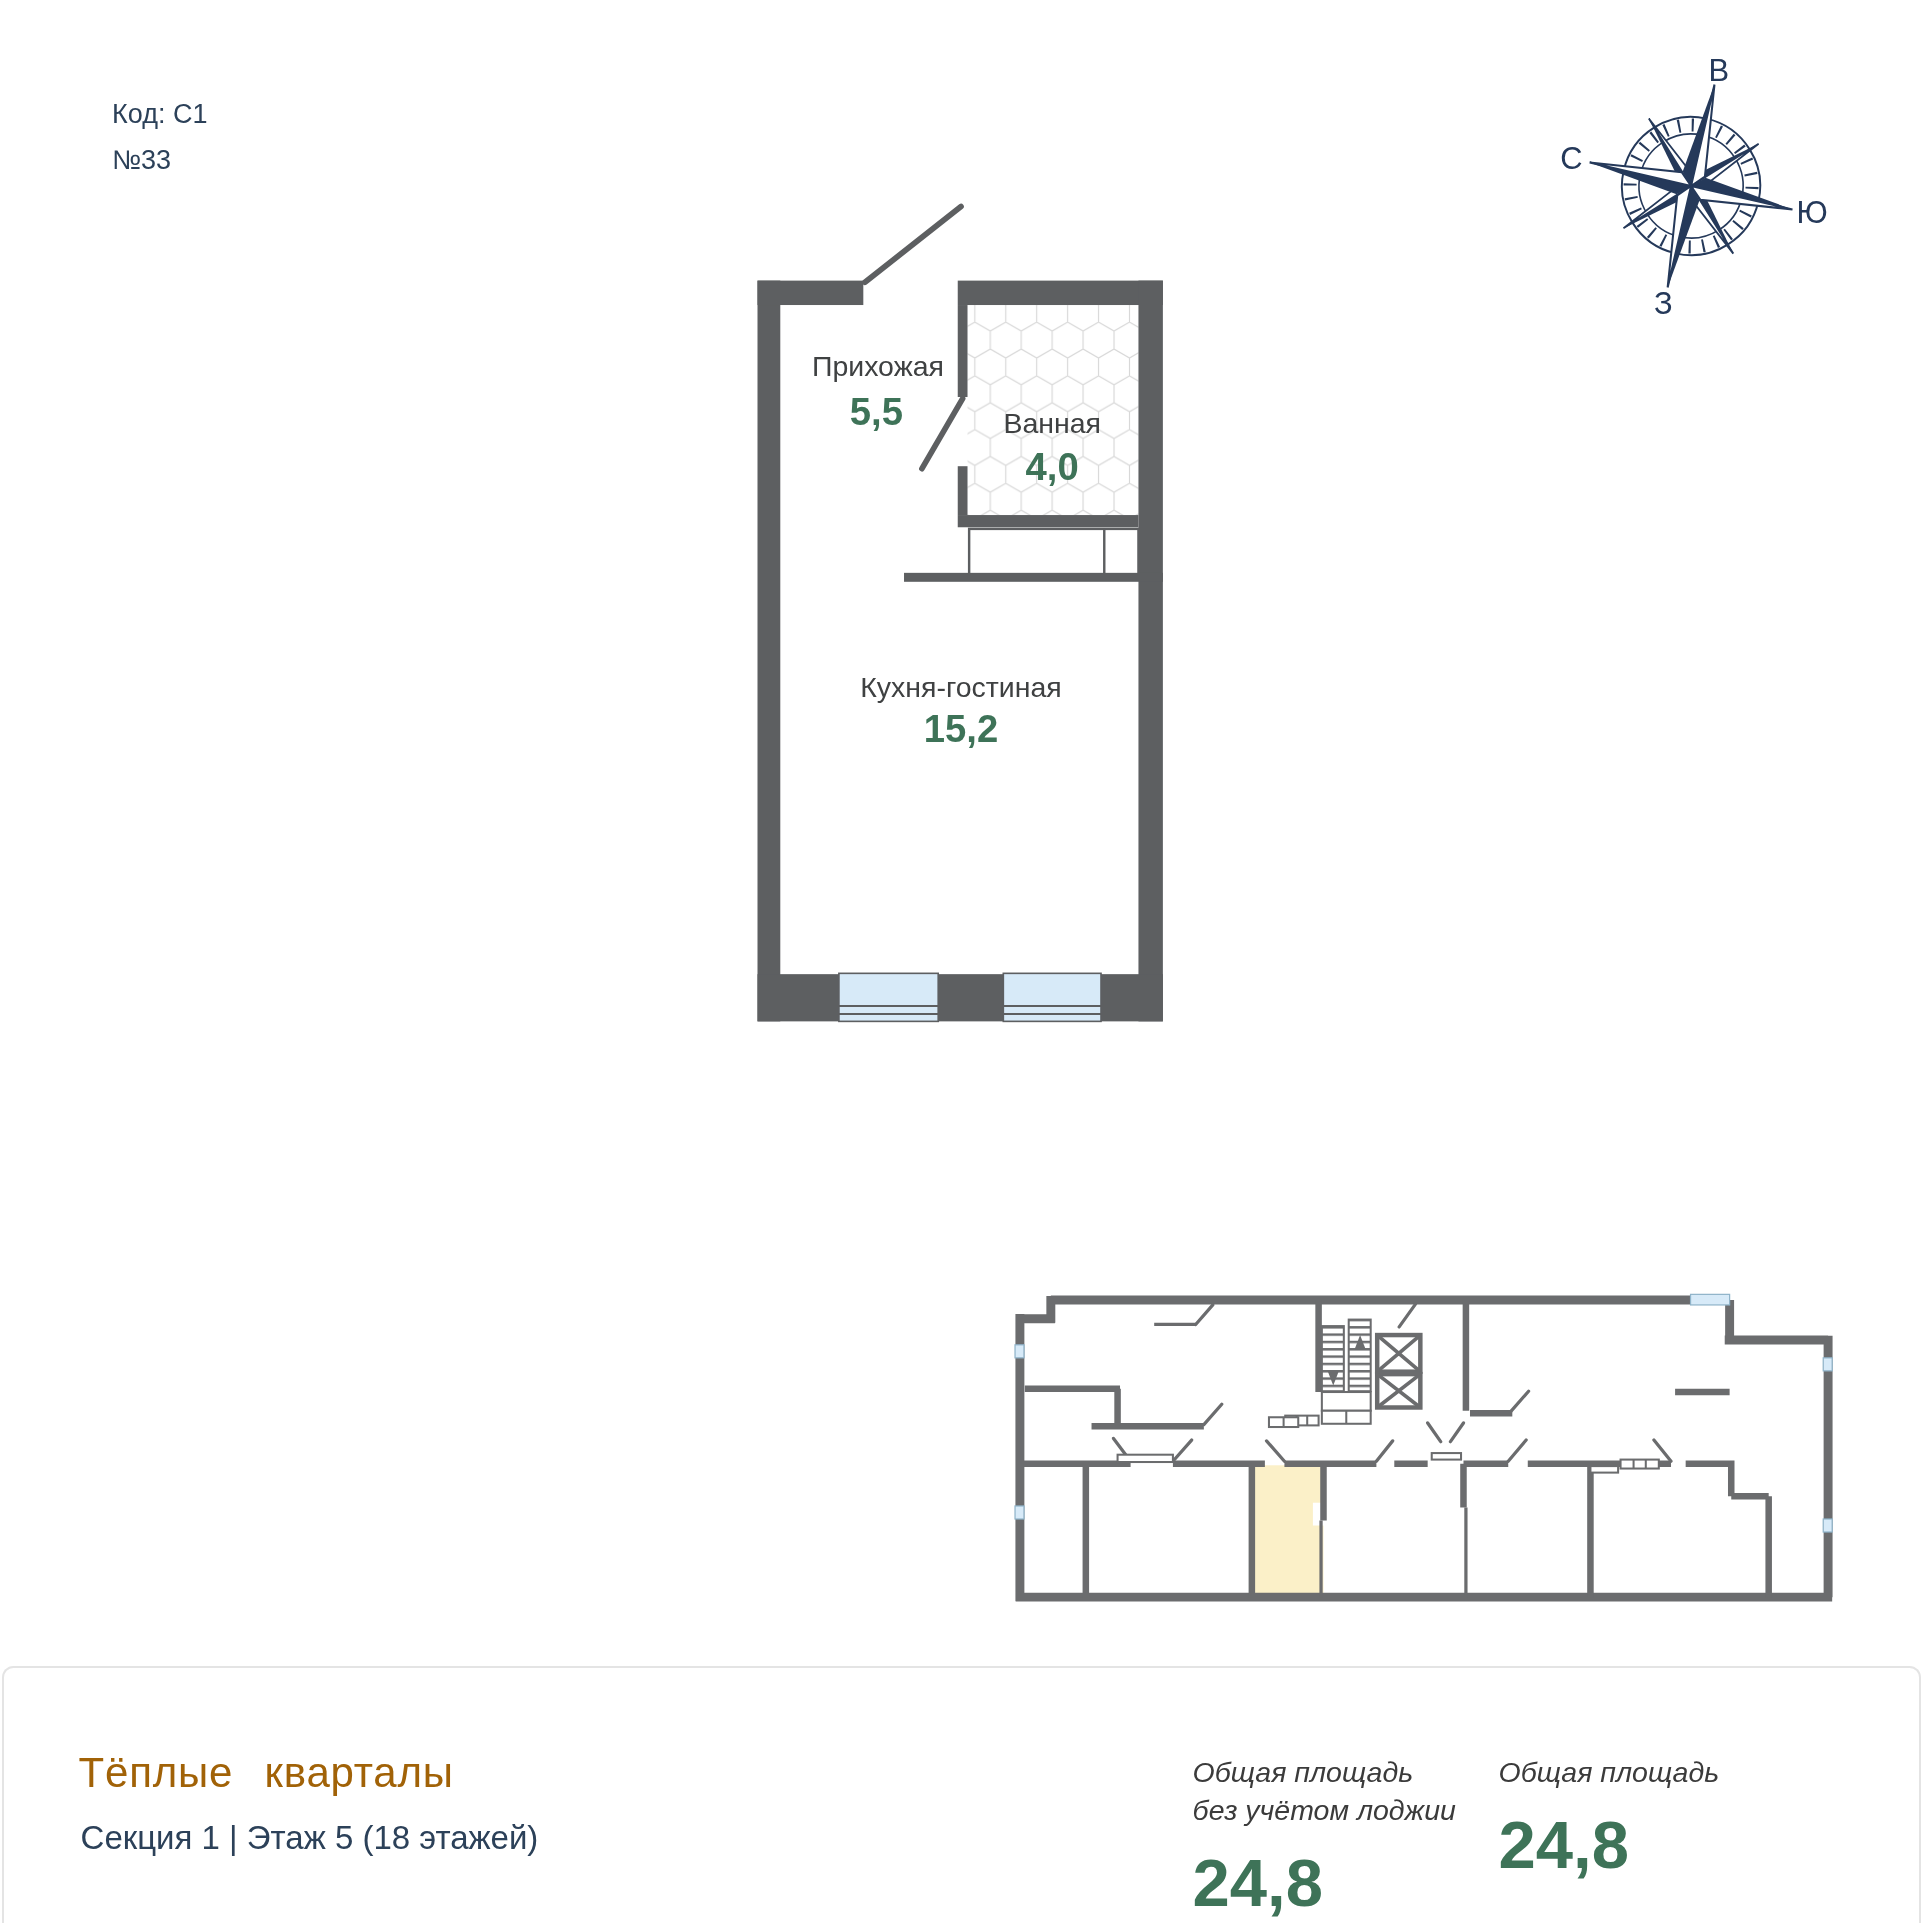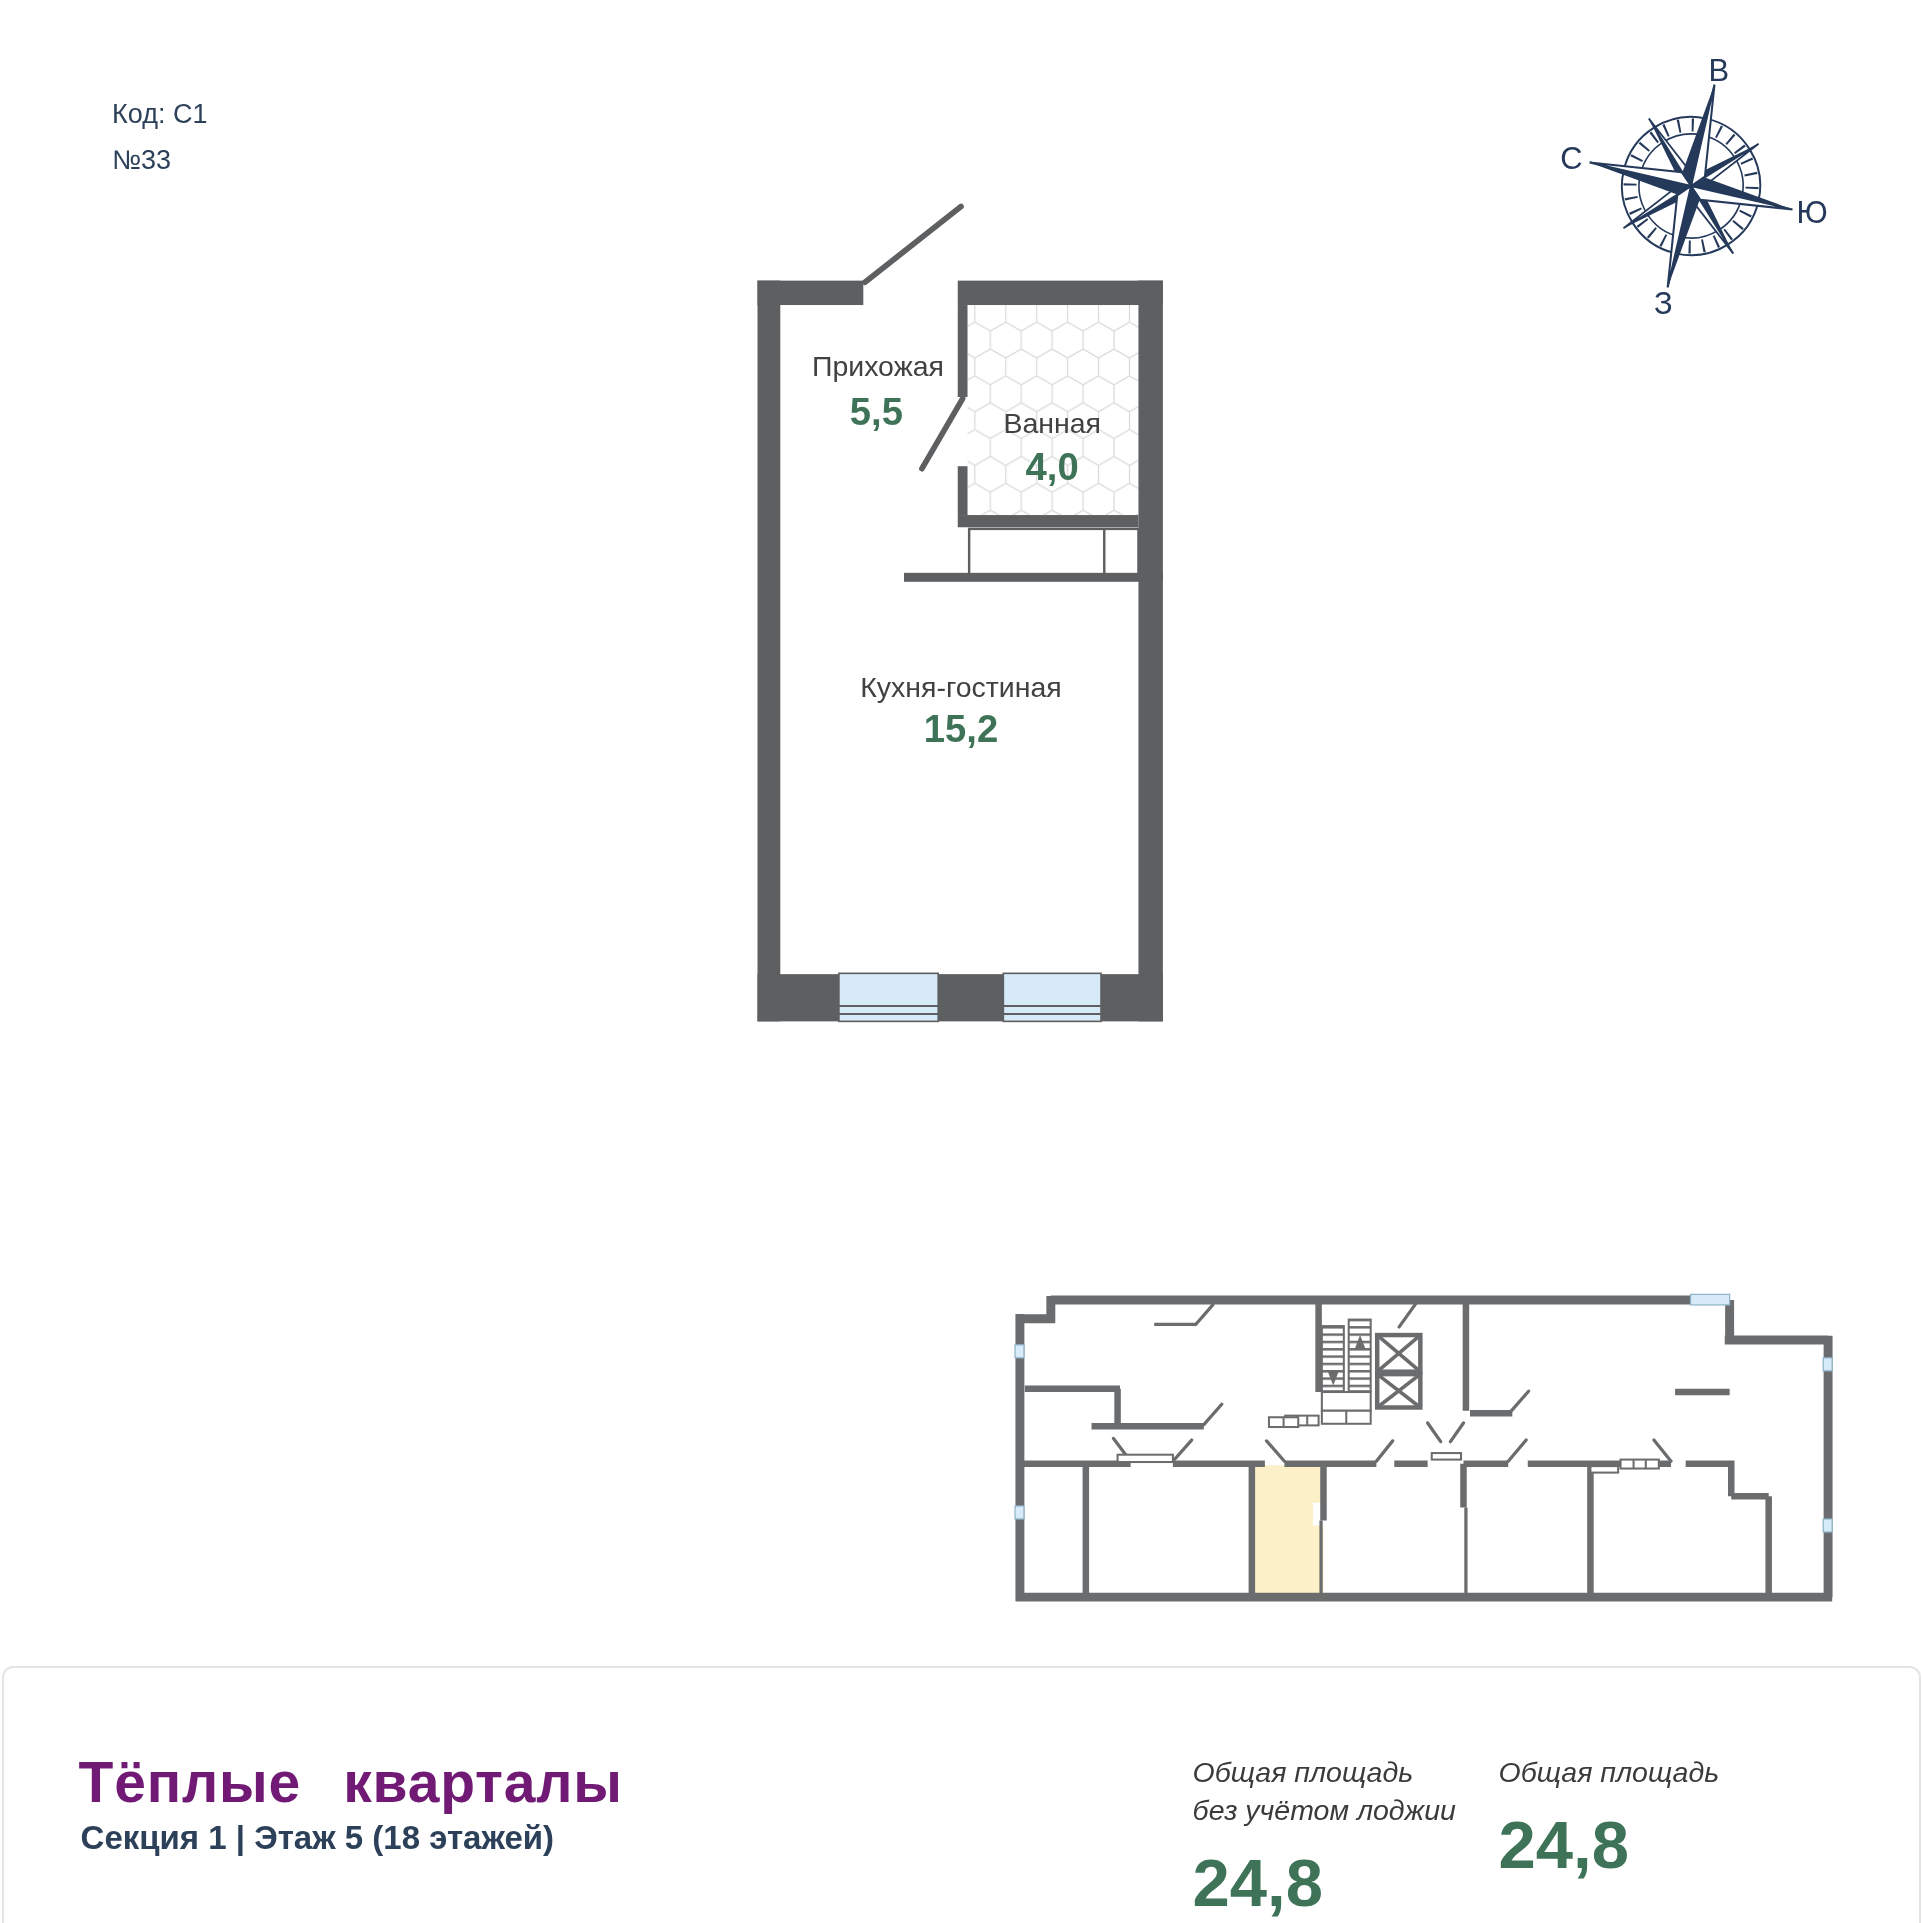--- a/index.html
+++ b/index.html
@@ -30,22 +30,22 @@
   .cell{fill:#ffffff;stroke:#6b6c6e;stroke-width:2.5;}
   .lift{fill:#ffffff;stroke:#6b6c6e;stroke-width:5.5;}
   .liftx{stroke:#6b6c6e;stroke-width:4.5;fill:none;}
   .bluewin{fill:#d7eaf8;stroke:#8fb3c9;stroke-width:1.5;}
   
   .footer-panel{
     position:absolute;left:1.6px;right:1.6px;top:1666px;height:277px;
     background:#ffffff;border:2.4px solid #e4e4e4;border-bottom:none;
     border-radius:11.4px 11.4px 0 0;
   }
-  .brand{position:absolute;left:75px;top:81px;color:#701a75;font-size:57px;font-weight:bold;word-spacing:0.45em;letter-spacing:0.8px;}
-  .subtitle{position:absolute;left:77px;top:151px;color:#2c4159;font-size:33px;font-weight:bold;}
+  .brand{position:absolute;left:75px;top:81px;color:#a16207;font-size:42px;font-weight:normal;word-spacing:0.45em;letter-spacing:0.8px;}
+  .subtitle{position:absolute;left:77px;top:151px;color:#2c4159;font-size:33px;}
   .stat{position:absolute;top:85px;width:342px;}
   .stat.s0{left:1189px;}
   .stat.s1{left:1495px;}
   .stat-l{color:#3b3b3b;font-size:28.5px;line-height:38px;font-style:italic;}
   .stat-v{color:#3e7358;font-size:67px;font-weight:bold;margin-top:14.7px;}
 </style>
 </head>
 <body>
 
 <div class="code-block">

